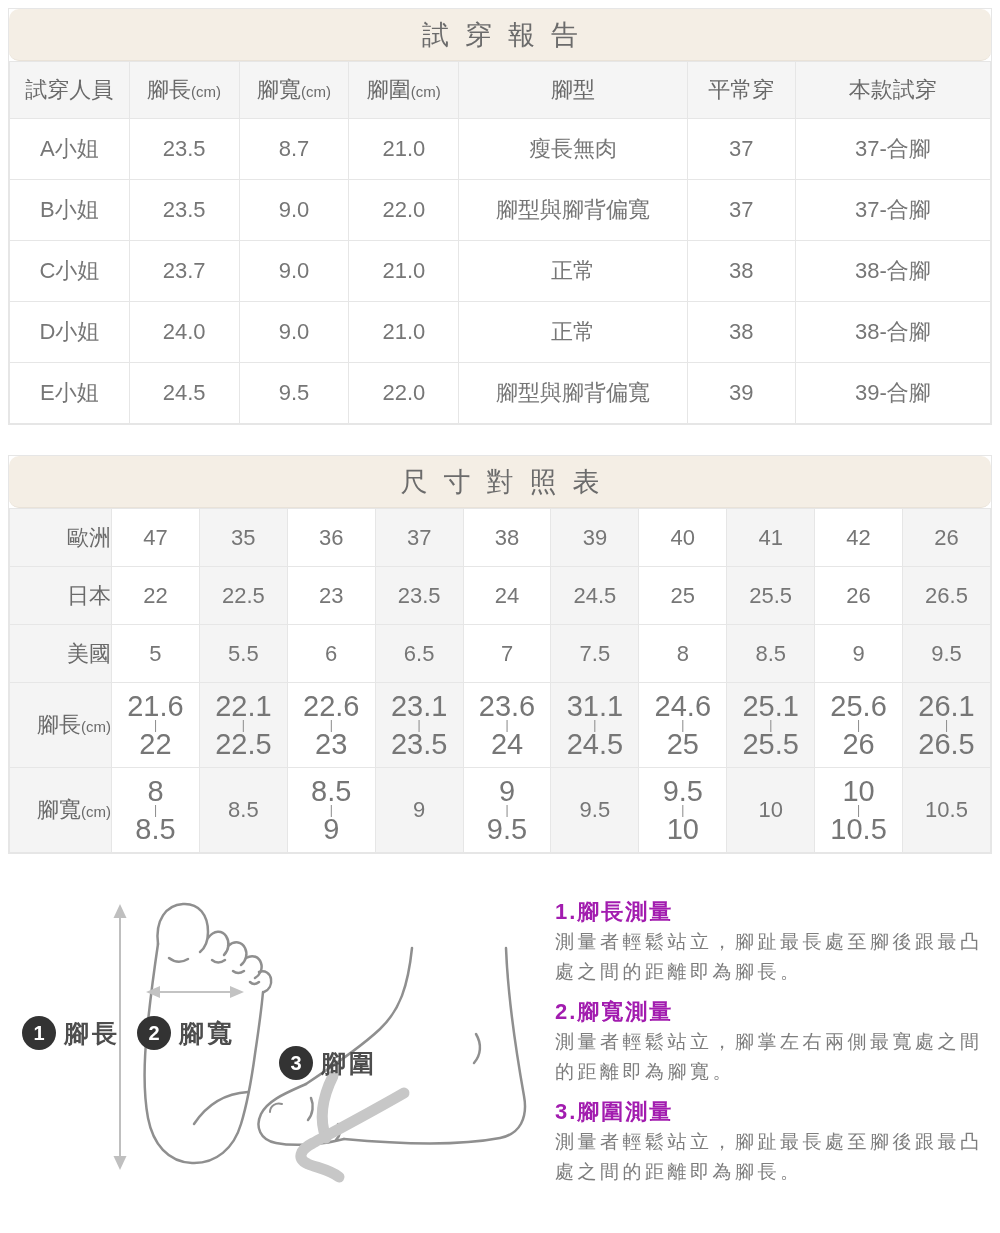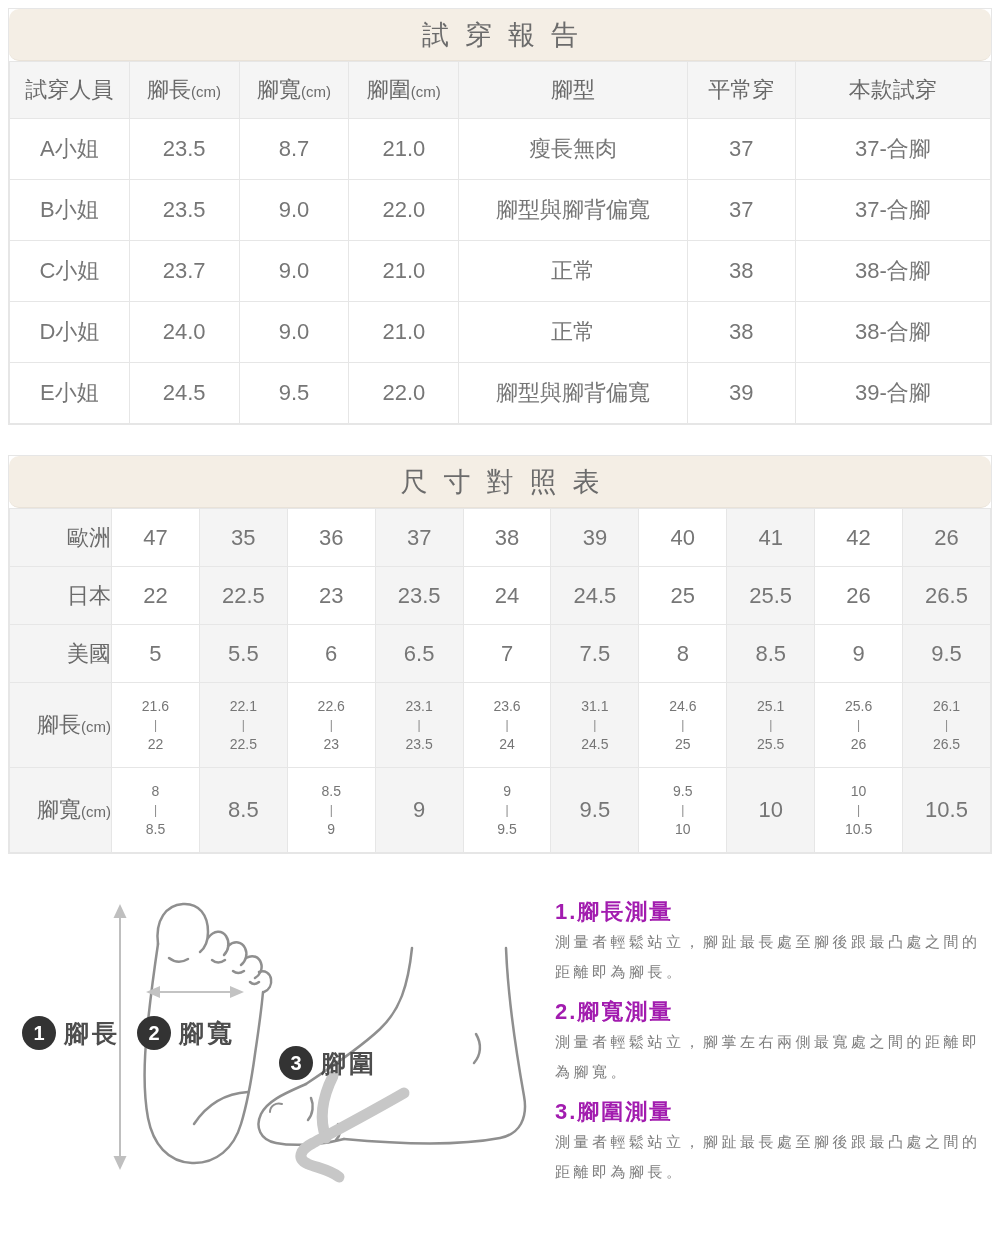--- a/index.html
+++ b/index.html
@@ -39,21 +39,21 @@
 
   
   .tryon-table th { background: #f5f5f5; height: 57px; color: #6a6a6a; }
   .tryon-table td { height: 61px; background: #ffffff; margin-top: 40px; }
 
   
   .size-table th { background: #f4f4f4; height: 58px; color: #6a6a6a; text-align: right; }
   .size-table td { height: 58px; background: #ffffff; }
   .size-table td:nth-child(odd) { background: #f4f4f4; }
   .size-table tr.row-tall th, .size-table tr.row-tall td { height: 85px; }
-  .rv  { display: block; line-height: 25px; font-size: 14px; }
+  .rv  { display: block; line-height: 25px; font-size: 29px; }
   .sep { display: block; line-height: 13px; font-size: 12px; color: #8a8a8a; }
 
   
   .measure { display: flex; margin-top: 32px; }
   .diagram { position: relative; width: 535px; height: 355px; flex: none; }
   .diagram svg { position: absolute; left: 0; top: 0; }
   .badge {
     position: absolute;
     width: 34px; height: 34px;
     border-radius: 50%;
@@ -71,21 +71,21 @@
   }
   .guide { width: 447px; padding: 10px 0 0 12px; }
   .guide-sec { margin-bottom: 9px; }
   .guide-h {
     font-size: 22px; font-weight: bold;
     color: #a21caf;
     letter-spacing: 2px;
     line-height: 31px;
   }
   .guide-b {
-    font-size: 15px;
+    font-size: 19px;
     color: #7d7d7d;
     letter-spacing: 3.5px;
     line-height: 30px;
     max-width: 430px;
   }
 </style>
 </head>
 <body>
 
 <div class="page">

